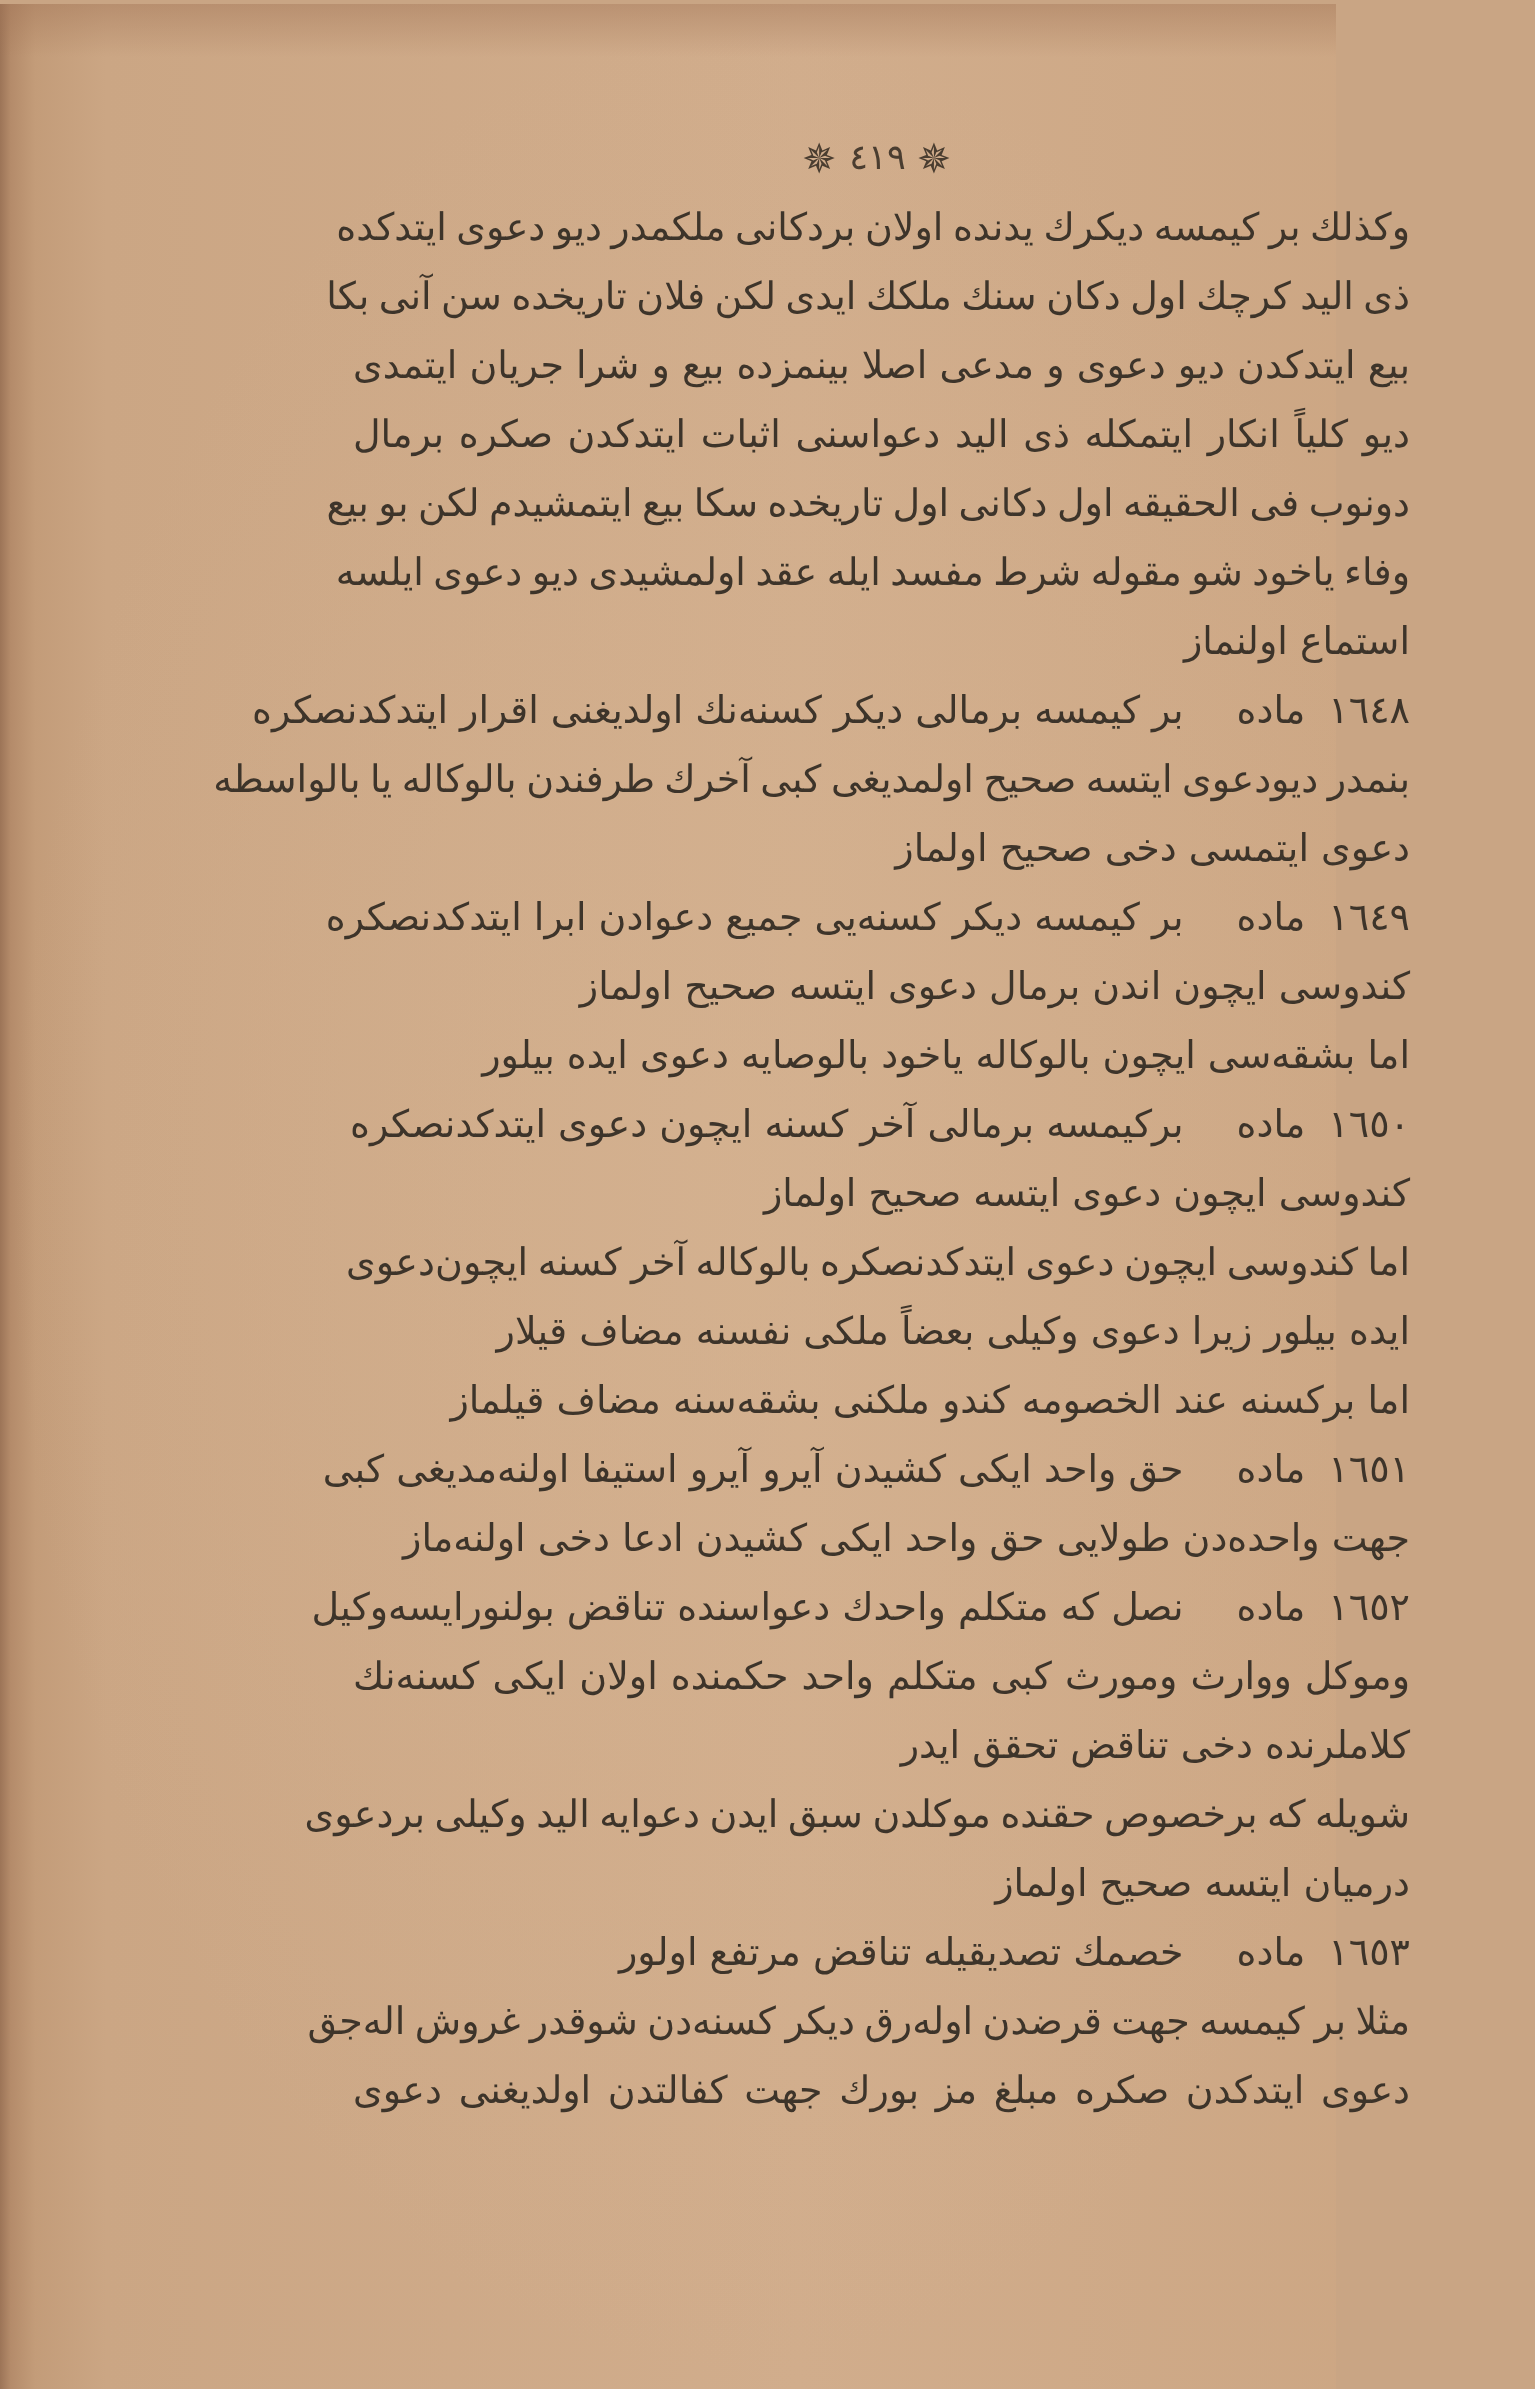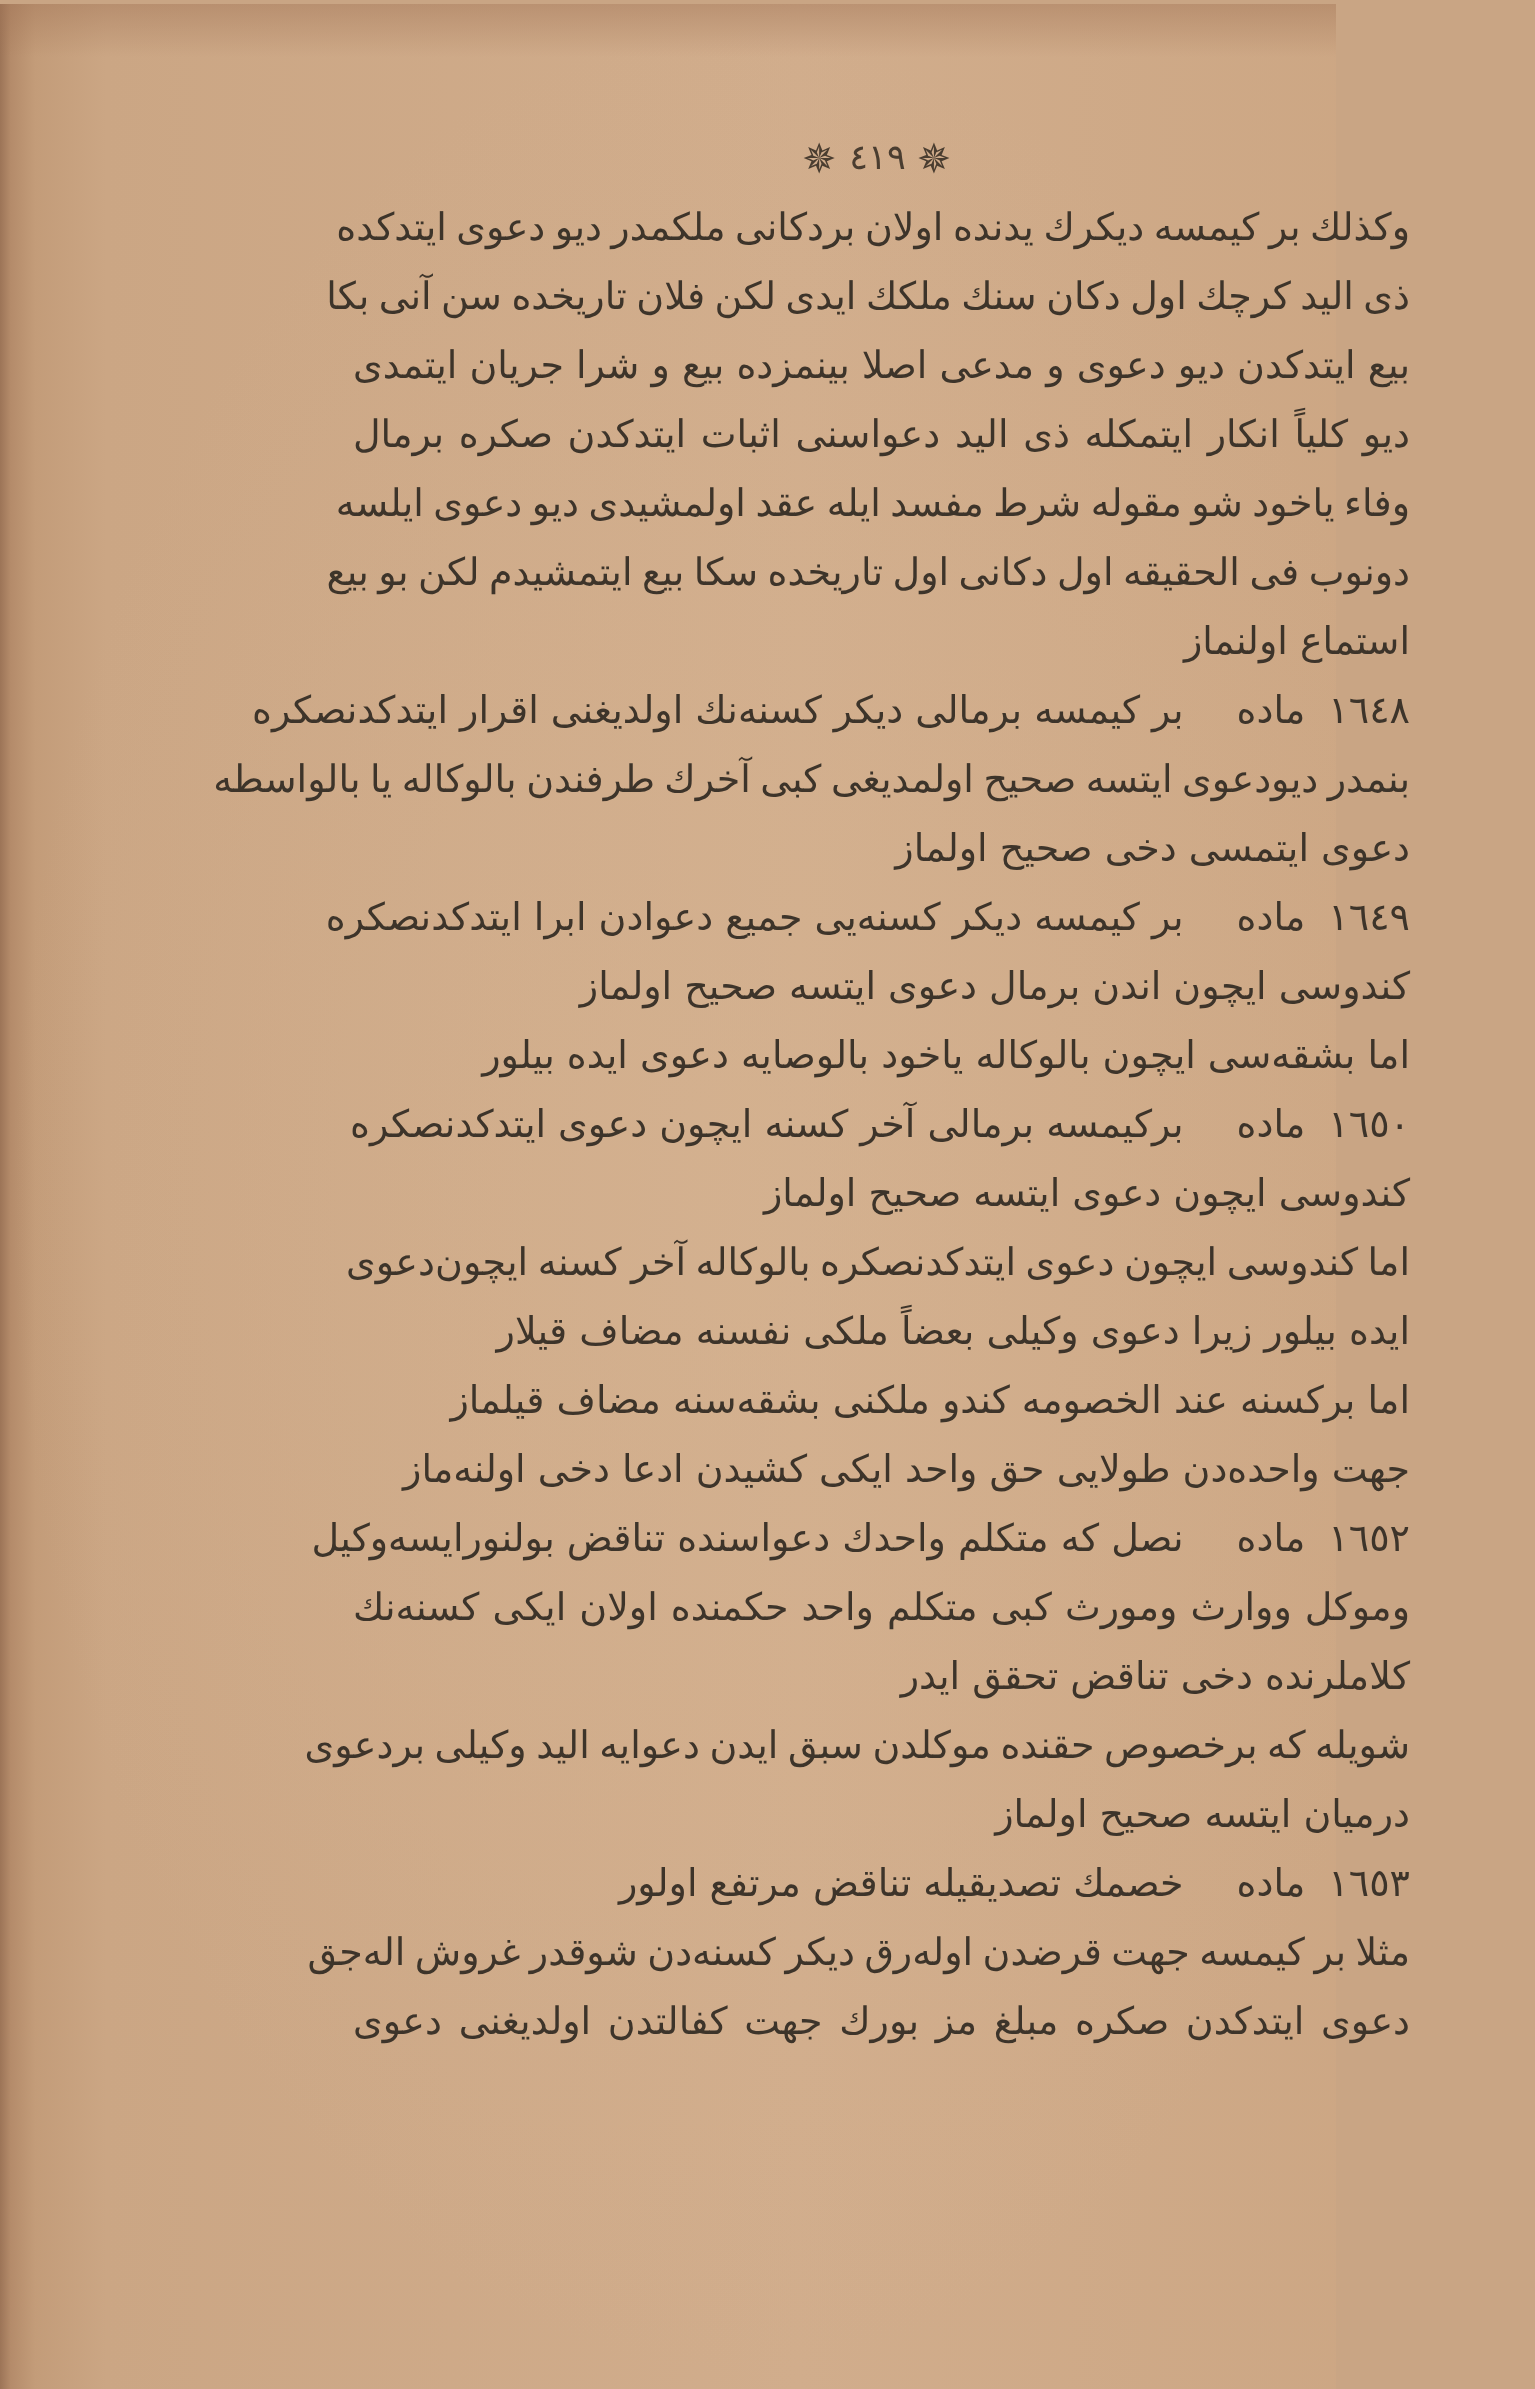--- a/index.html
+++ b/index.html
@@ -89,22 +89,22 @@
     <span class="orn">✵</span>
     <span>٤١٩</span>
     <span class="orn">✵</span>
   </div>
 
   <div class="text-block">
     <div class="line justify"><span>وكذلك بر كيمسه ديكرك يدنده اولان بردكانى ملكمدر ديو دعوى ايتدكده</span></div>
     <div class="line justify"><span>ذى اليد كرچك اول دكان سنك ملكك ايدى لكن فلان تاريخده سن آنى بكا</span></div>
     <div class="line justify"><span>بيع ايتدكدن ديو دعوى و مدعى اصلا بينمزده بيع و شرا جريان ايتمدى</span></div>
     <div class="line justify"><span>ديو كلياً انكار ايتمكله ذى اليد دعواسنى اثبات ايتدكدن صكره برمال</span></div>
+    <div class="line justify"><span>دونوب فى الحقيقه اول دكانى اول تاريخده سكا بيع ايتمشيدم لكن بو بيع</span></div>
     <div class="line justify"><span>وفاء ياخود شو مقوله شرط مفسد ايله عقد اولمشيدى ديو دعوى ايلسه</span></div>
-    <div class="line justify"><span>دونوب فى الحقيقه اول دكانى اول تاريخده سكا بيع ايتمشيدم لكن بو بيع</span></div>
     <div class="line start"><span>استماع اولنماز</span></div>
 
     <div class="line start">
       <span class="article-no">١٦٤٨</span><span class="article-word">ماده</span><span>بر كيمسه برمالى ديكر كسنه‌نك اولديغنى اقرار ايتدكدنصكره</span>
     </div>
     <div class="line justify"><span>بنمدر ديودعوى ايتسه صحيح اولمديغى كبى آخرك طرفندن بالوكاله يا بالواسطه</span></div>
     <div class="line start"><span>دعوى ايتمسى دخى صحيح اولماز</span></div>
 
     <div class="line start">
       <span class="article-no">١٦٤٩</span><span class="article-word">ماده</span><span>بر كيمسه ديكر كسنه‌يى جميع دعوادن ابرا ايتدكدنصكره</span>
@@ -113,20 +113,23 @@
     <div class="line start"><span>اما بشقه‌سى ايچون بالوكاله ياخود بالوصايه دعوى ايده بيلور</span></div>
 
     <div class="line start">
       <span class="article-no">١٦٥٠</span><span class="article-word">ماده</span><span>بركيمسه برمالى آخر كسنه ايچون دعوى ايتدكدنصكره</span>
     </div>
     <div class="line start"><span>كندوسى ايچون دعوى ايتسه صحيح اولماز</span></div>
     <div class="line justify"><span>اما كندوسى ايچون دعوى ايتدكدنصكره بالوكاله آخر كسنه ايچون‌دعوى</span></div>
     <div class="line start"><span>ايده بيلور زيرا دعوى وكيلى بعضاً ملكى نفسنه مضاف قيلار</span></div>
     <div class="line start"><span>اما بركسنه عند الخصومه كندو ملكنى بشقه‌سنه مضاف قيلماز</span></div>
 
+    <div class="line start">
+      <span class="article-no">١٦٥١</span><span class="article-word">ماده</span><span>حق واحد ايكى كشيدن آيرو آيرو استيفا اولنه‌مديغى كبى</span>
+    </div>
     <div class="line start"><span>جهت واحده‌دن طولايى حق واحد ايكى كشيدن ادعا دخى اولنه‌ماز</span></div>
 
     <div class="line start">
       <span class="article-no">١٦٥٢</span><span class="article-word">ماده</span><span>نصل كه متكلم واحدك دعواسنده تناقض بولنورايسه‌وكيل</span>
     </div>
     <div class="line justify"><span>وموكل ووارث ومورث كبى متكلم واحد حكمنده اولان ايكى كسنه‌نك</span></div>
     <div class="line start"><span>كلاملرنده دخى تناقض تحقق ايدر</span></div>
     <div class="line justify"><span>شويله كه برخصوص حقنده موكلدن سبق ايدن دعوايه اليد وكيلى بردعوى</span></div>
     <div class="line start"><span>درميان ايتسه صحيح اولماز</span></div>
 

